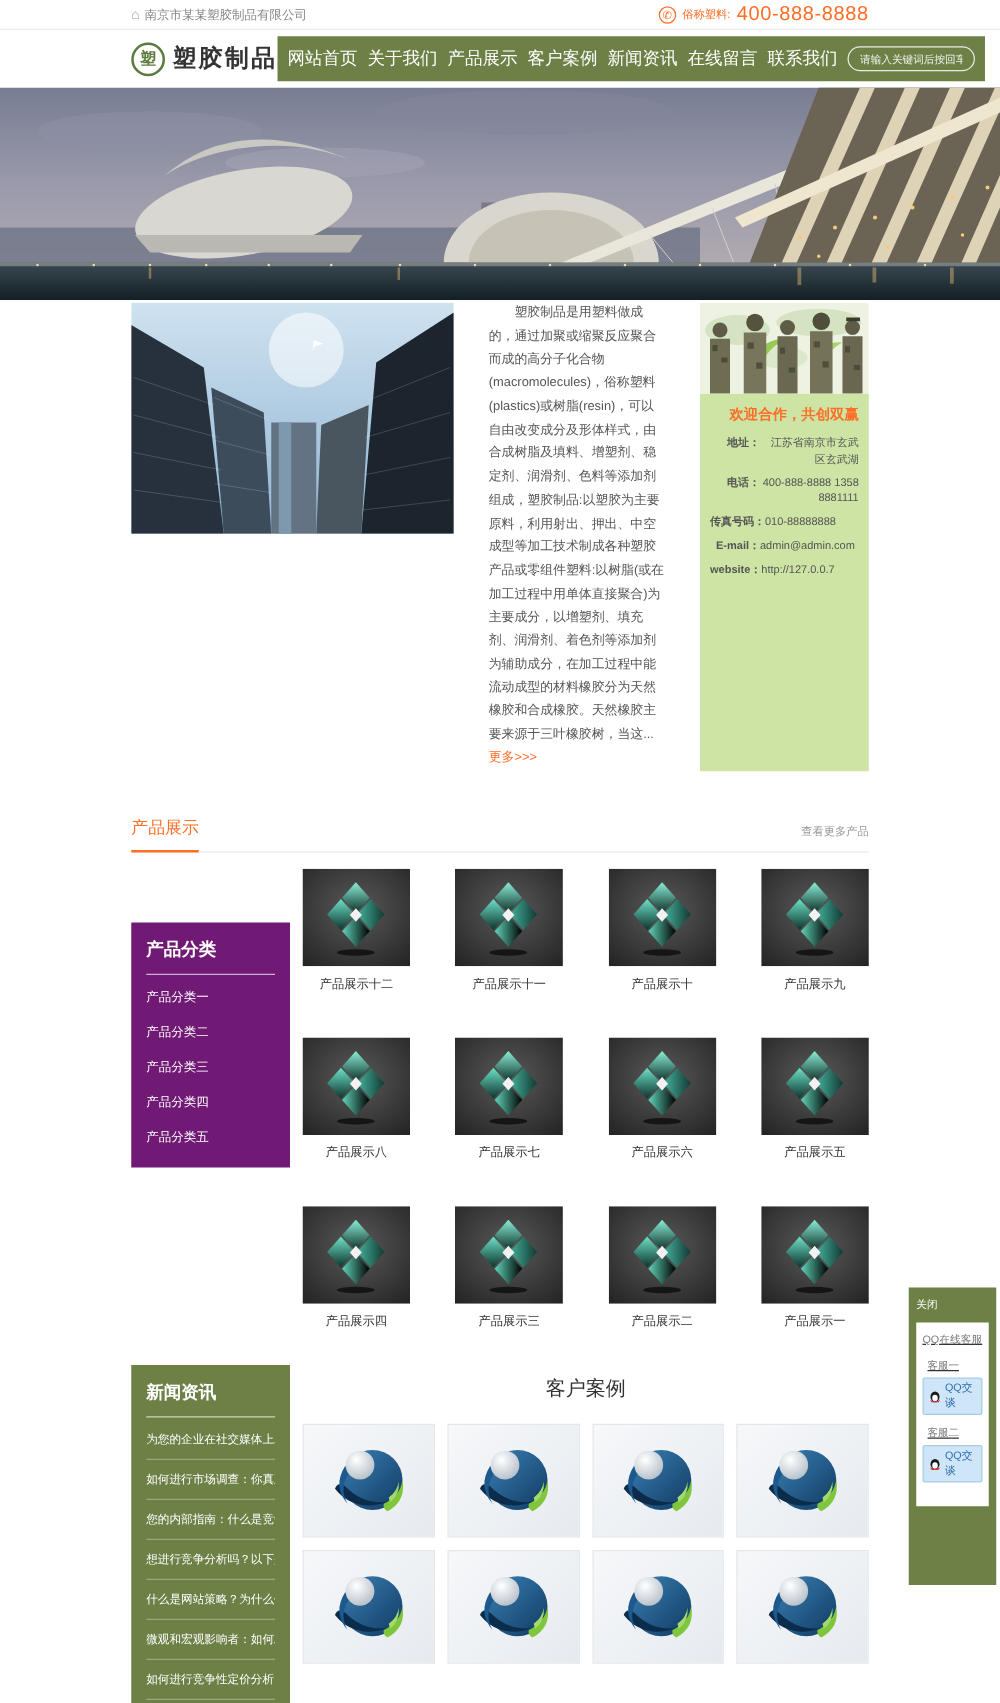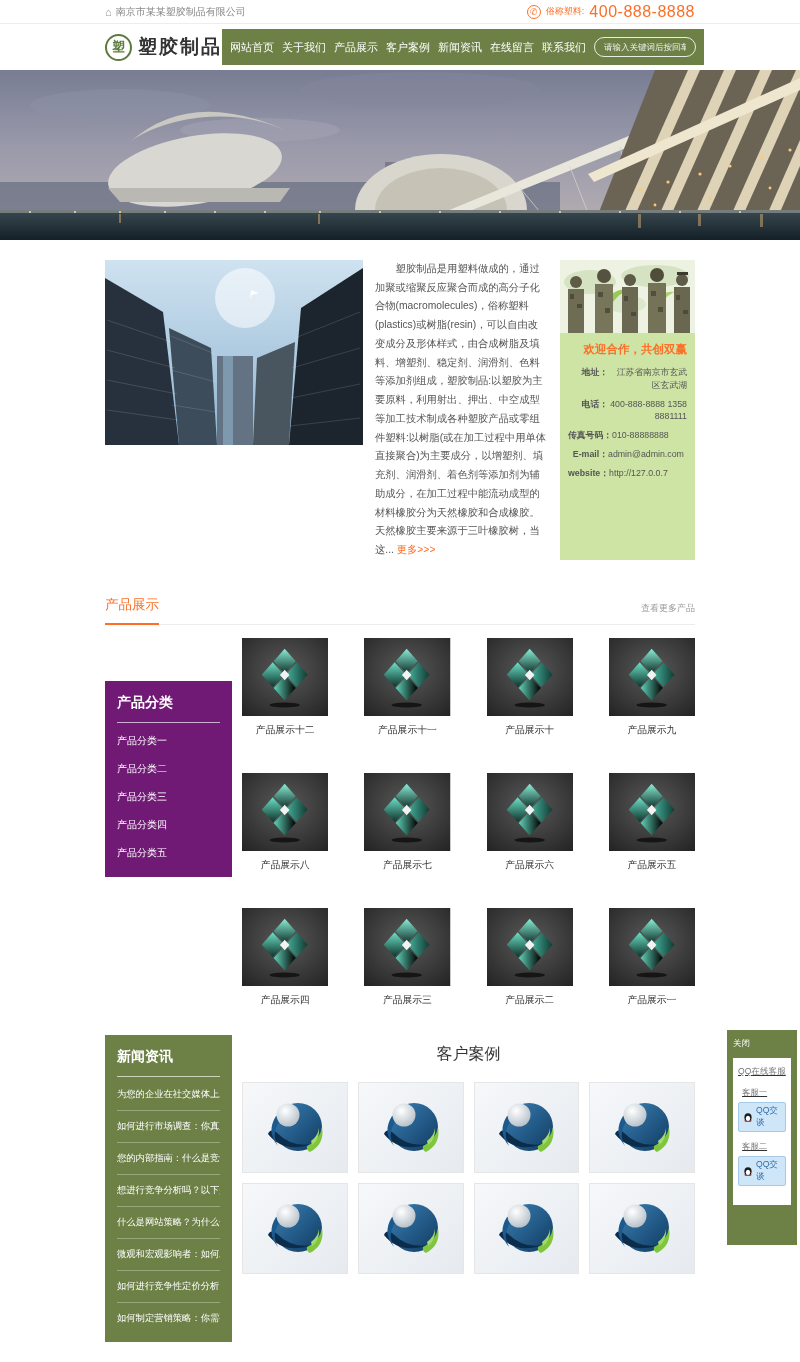--- a/index.html
+++ b/index.html
@@ -17,29 +17,29 @@
   .hotline-label { font-size:9px; color:#fd6e27; }
   .hotline-number { font-size:16px; color:#fd6e27; letter-spacing:.5px; }
 
   
   .header { height:46px; display:flex; align-items:center; background:#fff; }
   .header .container { display:flex; justify-content:space-between; align-items:center; }
   .logo { display:flex; align-items:center; gap:6px; }
   .logo-circle { width:27px; height:27px; border:2px solid #5c7b3c; border-radius:50%; color:#5c7b3c; font-weight:bold; font-size:13px; display:flex; align-items:center; justify-content:center; flex:none; }
   .logo-text { font-size:19px; font-weight:bold; color:#333; letter-spacing:2px; white-space:nowrap; }
   .nav { background:#6d8147; height:36px; display:flex; align-items:center; padding:0 8px; gap:8px; }
-  .nav-item { color:#fff; font-size:11px; cursor:pointer; white-space:nowrap; }
+  .nav-item { color:#fff; font-size:14px; cursor:pointer; white-space:nowrap; }
   .search-input { width:102px; height:20px; border:1px solid rgba(255,255,255,.85); border-radius:10px; background:transparent; color:#fff; font-size:8.5px; padding:0 9px; outline:none; font-family:inherit; }
   .search-input::placeholder { color:rgba(255,255,255,.9); }
 
   
   .hero svg { display:block; width:800px; height:170px; }
 
   
-  .about { display:flex; gap:9px; margin-top:20px; }
+  .about { display:flex; gap:25px; margin-top:2px; }
   .about-img { width:258px; height:185px; flex:none; }
   .about-img svg { display:block; width:258px; height:185px; }
   .about-text { flex:1; font-size:10.3px; color:#555; line-height:1.82; text-indent:2em; padding:0 3px; }
   .more-link { color:#fd6e27; cursor:pointer; text-decoration:none; }
   .about-card { width:135px; flex:none; display:flex; flex-direction:column;text-align:right; }
   .card-img svg { display:block; width:135px; height:73px; }
   .card-body { background:#cde4a4; padding:9px 8px 6px; flex:1; }
   .card-title { color:#fd6e27; font-size:11.5px; font-weight:bold; margin-bottom:9px; }
   .card-row { display:flex; font-size:8.8px; color:#555; margin-bottom:6px; line-height:1.45; }
   .card-label { font-weight:bold; flex:none; min-width:40px; }
@@ -68,21 +68,21 @@
   .news-list { padding-top:2px; }
   .news-item { color:#fff; font-size:9.3px; padding:9px 0; border-bottom:1px solid rgba(255,255,255,.3); cursor:pointer; white-space:nowrap; overflow:hidden; }
   .news-item:last-child { border-bottom:none; }
   .cases { flex:1; }
   .cases-title { text-align:center; font-size:16px; color:#333; margin:9px 0 17px; font-weight:normal; }
   .case-grid { display:grid; grid-template-columns:repeat(4,1fr); gap:10px; }
   .case-box { border:1px solid #e6e6e6; background:linear-gradient(135deg,#f6f8fa 0%,#e6eaef 100%); height:91px; display:flex; align-items:center; justify-content:center; cursor:pointer; }
   .case-box svg { width:66px; height:66px; }
 
   
-  .qq-panel { position:absolute; top:1030px; right:3px; width:70px; background:#6d8147; padding:8px 6px 40px; }
+  .qq-panel { position:absolute; top:1030px; right:3px; width:70px; background:#6d8147; padding:8px 6px 63px; }
   .qq-close { color:#fff; font-size:8.5px; margin-bottom:8px; cursor:pointer; }
   .qq-inner { background:#fff; padding:8px 5px 10px;text-decoration:underline; }
   .qq-title { font-size:8.6px; color:#777; margin-bottom:9px; }
   .qq-group { margin-bottom:9px; }
   .qq-label { font-size:8.4px; color:#777; margin:0 0 4px 4px; }
   .qq-btn { background:#cfe5f8; border:1px solid #a6cbe8; border-radius:2px; color:#2f6fae; font-size:8.6px; padding:2px 4px; display:inline-flex; align-items:center; gap:3px; cursor:pointer; }
   .qq-pen svg { display:block; width:10px; height:10px; }
 </style>
 </head>
 <body>

